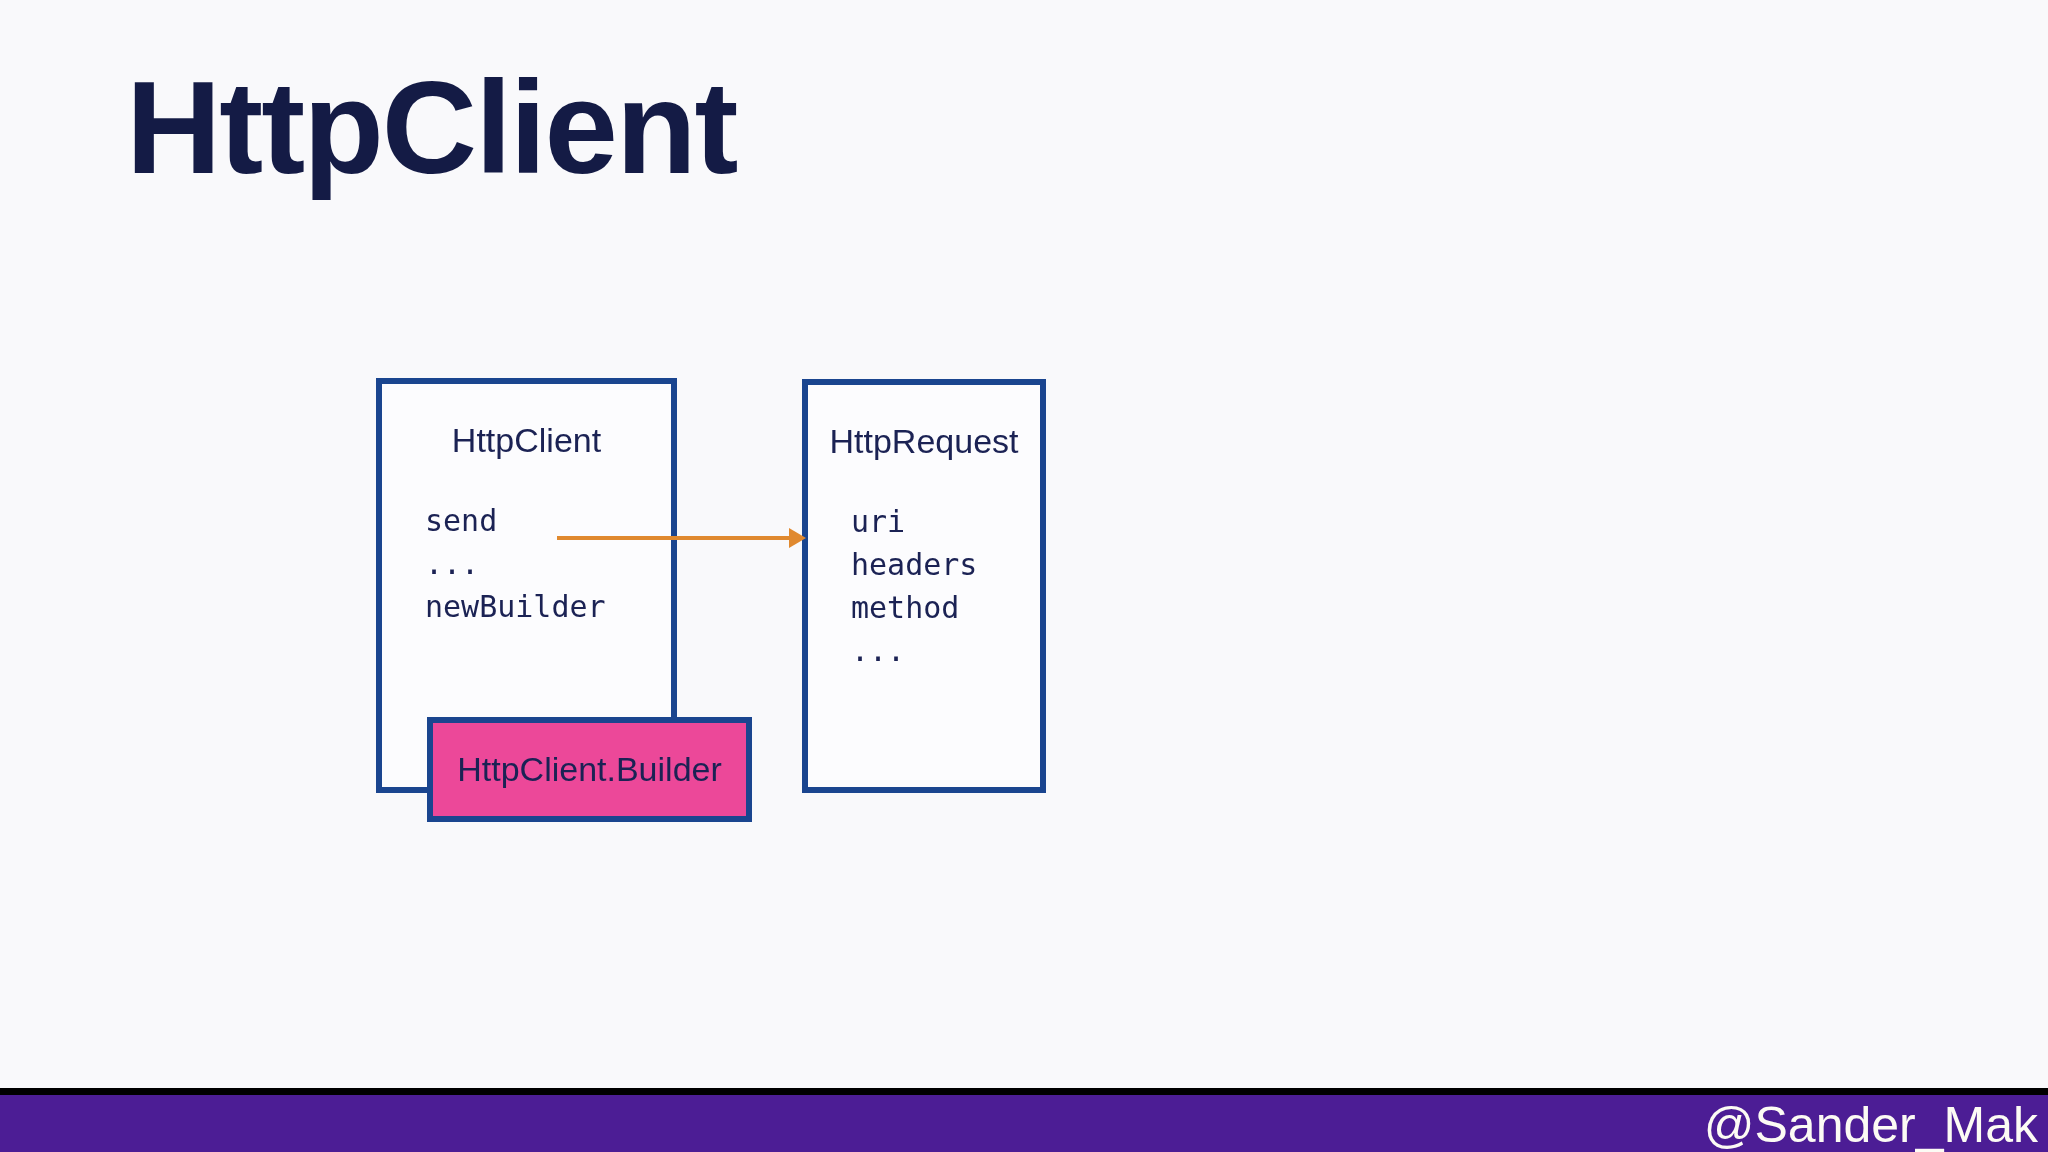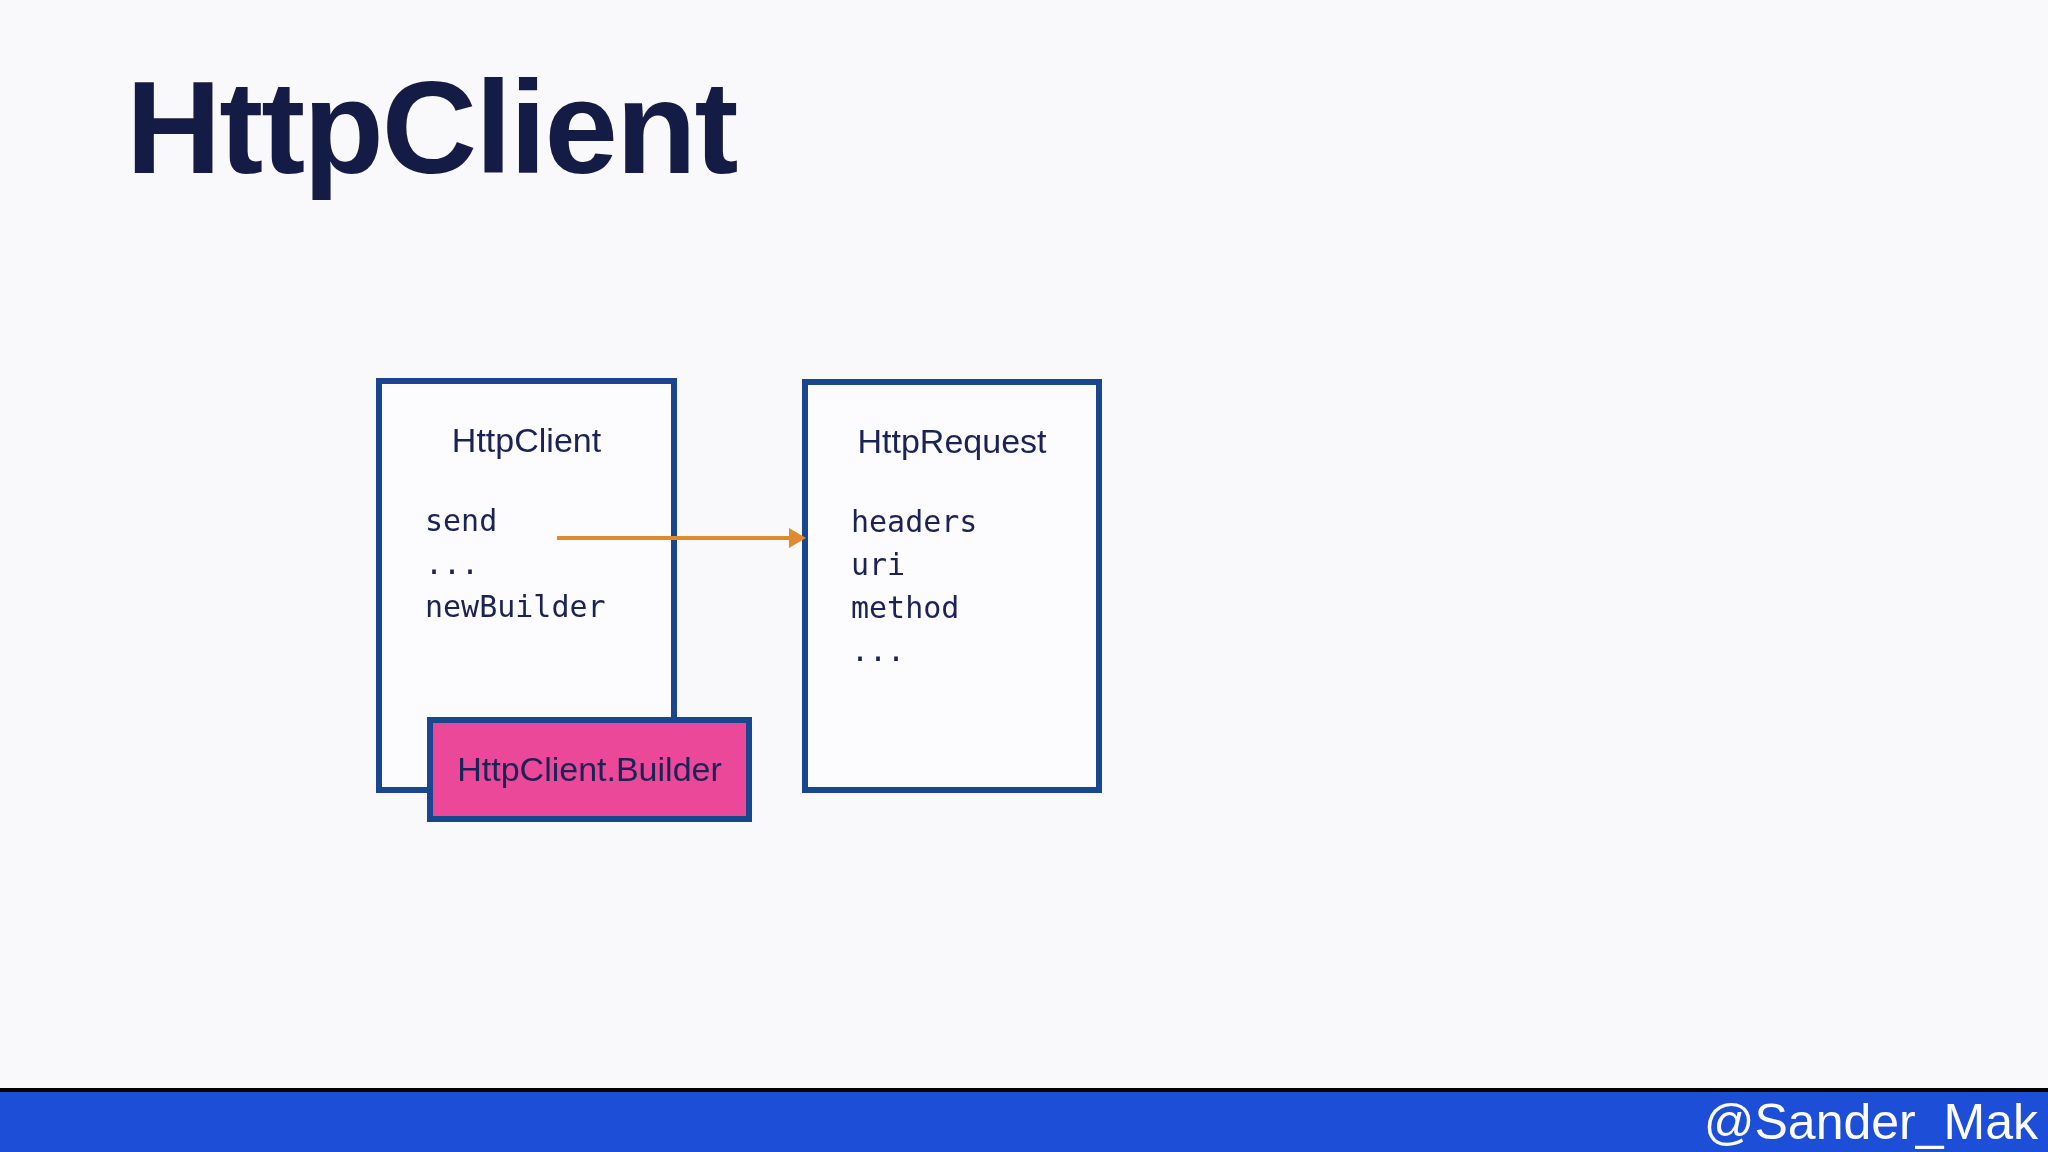--- a/index.html
+++ b/index.html
@@ -32,21 +32,21 @@
 
   
   .class-box {
     position: absolute;
     box-sizing: border-box;
     border: 6px solid #1a458f;
     background: #fcfcfe;
     z-index: 1;
   }
   .class-box.client  { left: 376px; top: 378px; width: 301px; height: 415px; }
-  .class-box.request { left: 802px; top: 379px; width: 300px; height: 414px; }
+  .class-box.request { left: 802px; top: 379px; width: 244px; height: 414px; }
 
   .class-title {
     display: block;
     margin-top: 34px;
     text-align: center;
     font-size: 34px;
     line-height: 44px;
     font-weight: 400;
     color: #1b2254;
   }
@@ -104,22 +104,22 @@
   }
 
   
   .footer-bar {
     position: absolute;
     left: 0;
     bottom: 0;
     width: 100%;
     height: 64px;
     box-sizing: border-box;
-    background: #1d4ed8;
-    border-top: 4px solid #000000;
+    background: #4c1d95;
+    border-top: 7px solid #000000;
     text-align: right;
     z-index: 10;
   }
   .author-handle {
     display: inline-block;
     padding-right: 10px;
     font-size: 50px;
     line-height: 60px;
     color: #fcfbf4;
   }
@@ -136,22 +136,22 @@
     <ul class="member-list">
       <li>send</li>
       <li>...</li>
       <li>newBuilder</li>
     </ul>
   </div>
 
   <div class="class-box request">
     <span class="class-title">HttpRequest</span>
     <ul class="member-list">
+      <li>uri</li>
       <li>headers</li>
-      <li>uri</li>
       <li>method</li>
       <li>...</li>
     </ul>
   </div>
 
   <div class="assoc-arrow">
     <div class="arrow-line"></div>
     <div class="arrow-head"></div>
   </div>
 

